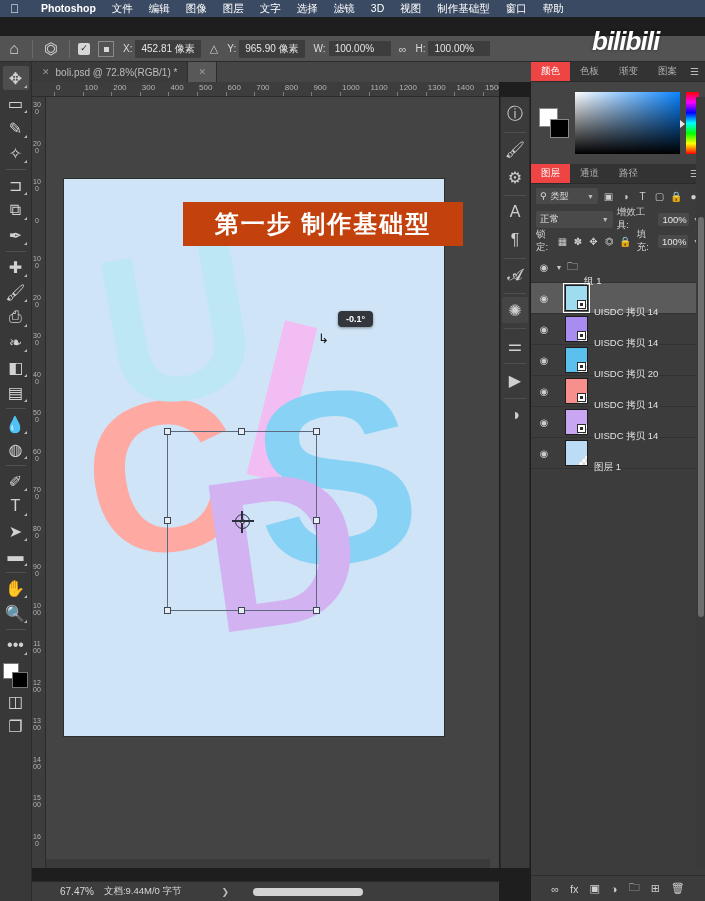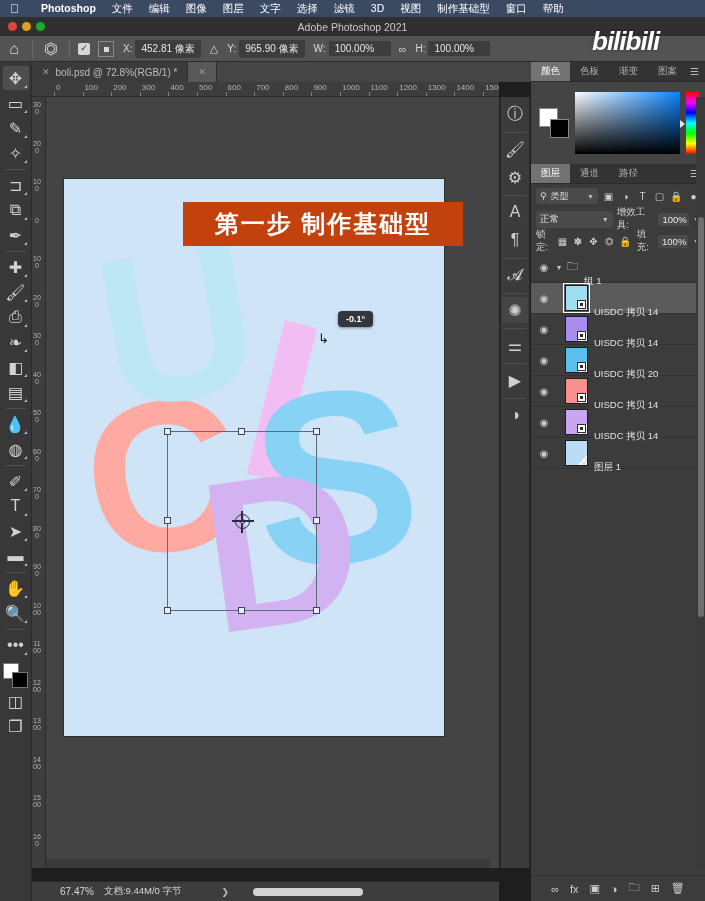--- a/index.html
+++ b/index.html
@@ -191,21 +191,21 @@
 
   
   .panels { position: absolute; left: 531px; top: 62px; width: 174px; height: 839px; background: #3c3c3c; }
   .ptabs {
     display: flex; align-items: stretch; height: 20px; background: #333333;
     border-bottom: 1px solid #2b2b2b; position: relative;
   }
   .ptab {
     padding: 0 10px; font-size: 9.5px; color: #b0b0b0; display: flex; align-items: center;
   }
-  .ptab.active { background: #737373; color: #ffffff; }
+  .ptab.active { background: #ef4444; color: #ffffff; }
   .pmenu { position: absolute; right: 6px; top: 5px; color: #bbb; font-size: 10px; line-height: 1; }
 
   
   .colorbody { height: 82px; background: #444444; display: flex; align-items: center; padding: 6px 6px 6px 8px; gap: 6px; position: relative; }
   .cs-wrap { position: relative; width: 30px; height: 30px; flex: none; }
   .cs-fg { position: absolute; left: 0; top: 0; width: 19px; height: 19px; background: #fff; border: 1px solid #888; }
   .cs-bg { position: absolute; left: 11px; top: 11px; width: 19px; height: 19px; background: #000; border: 1px solid #888; }
   .ramp {
     flex: 1; height: 62px;
     background:
@@ -290,28 +290,20 @@
     <span class="mitem">文字</span>
     <span class="mitem">选择</span>
     <span class="mitem">滤镜</span>
     <span class="mitem">3D</span>
     <span class="mitem">视图</span>
     <span class="mitem">制作基础型</span>
     <span class="mitem">窗口</span>
     <span class="mitem">帮助</span>
   </div>
 
-  <div class="titlebar">
-    <div class="traffic">
-      <span class="dot r"></span>
-      <span class="dot y"></span>
-      <span class="dot g"></span>
-    </div>
-    <div class="wtitle">Adobe Photoshop 2021</div>
-  </div>
 
   <div class="optbar">
     <div class="obtn">⌂</div>
     <div class="optsep"></div>
     <div class="obtn">⏣</div>
     <div class="optsep"></div>
     <div class="chk">✓</div>
     <div class="refpt"></div>
     <span class="olabel">X:</span>
     <span class="ofield">452.81 像素</span>

